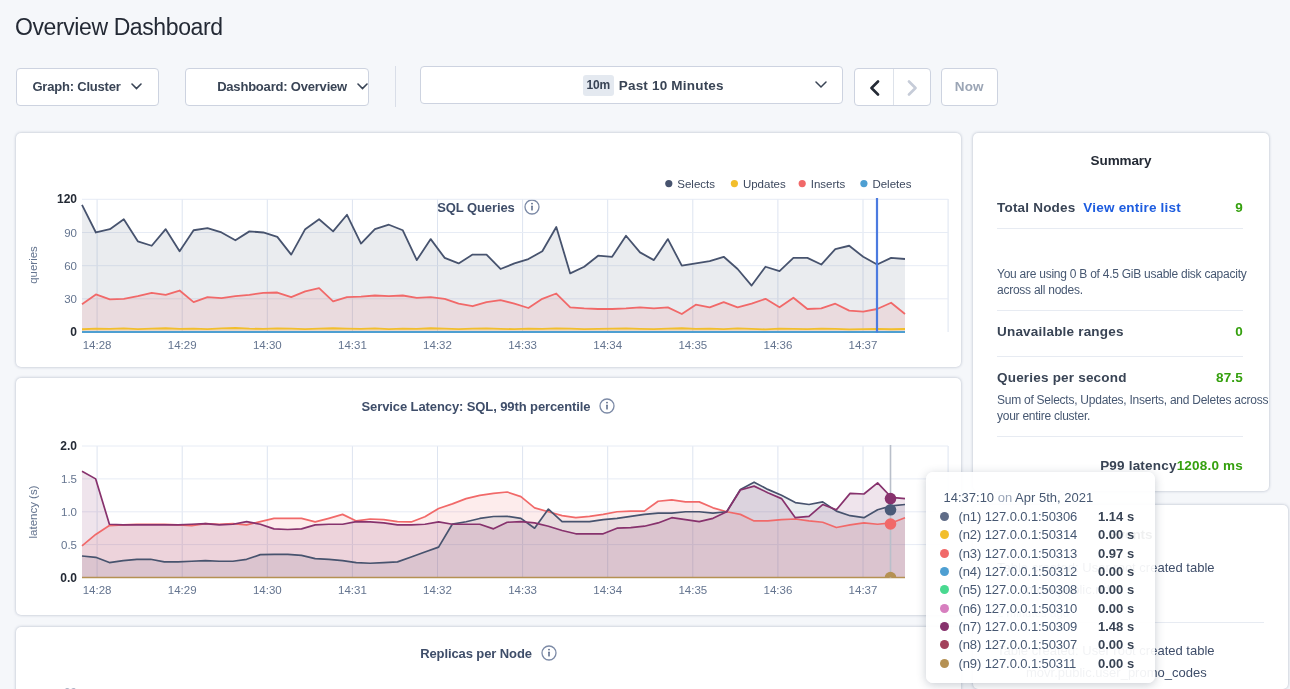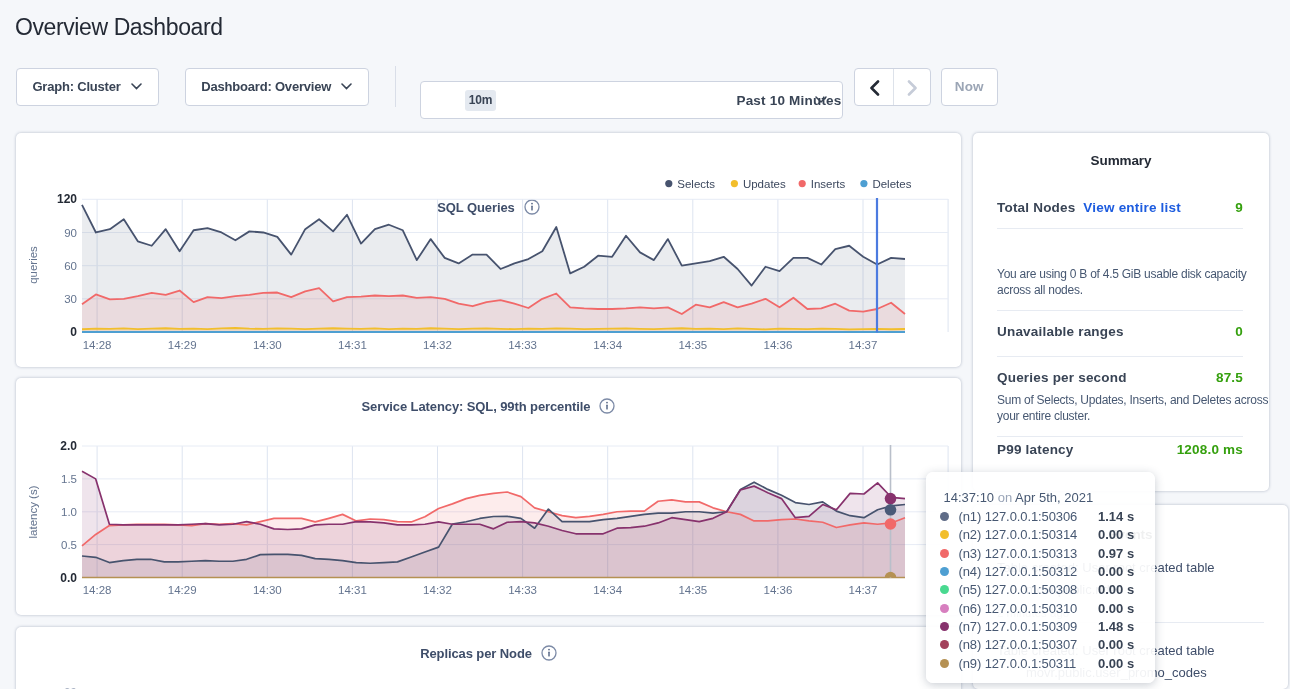--- a/index.html
+++ b/index.html
@@ -24,25 +24,25 @@
 .tlab { width:122.5px; letter-spacing:-0.1px; }
 .tval { font-weight:bold; color:#394455; margin-left:17px; }
 .ev { position:absolute; left:24px; width:270px; font-size:13px; color:#3e4d69; line-height:22.5px; }
 </style></head>
 <body>
 <div class="abs" style="left:15px;top:14px;font-size:23px;letter-spacing:-0.4px;color:#242a35;">Overview Dashboard</div>
 
 <div class="ctl" style="left:15.5px;top:67.5px;width:143px;">Graph: Cluster<svg width="11" height="7" viewBox="0 0 11 7" style="margin-left:10px">
       <path d="M1 1 L5.5 5.5 L10 1" fill="none" stroke="#394455" stroke-width="1.6" stroke-linecap="round"></path>
     </svg></div>
-<div class="ctl" style="left:184.5px;top:67.5px;width:184.5px;">Dashboard: Overview<svg width="11" height="7" viewBox="0 0 11 7" style="margin-left:10px">
+<div class="ctl" style="left:184.5px;top:67.5px;width:184.5px;justify-content:flex-end;">Dashboard: Overview<svg width="11" height="7" viewBox="0 0 11 7" style="margin-left:10px">
       <path d="M1 1 L5.5 5.5 L10 1" fill="none" stroke="#394455" stroke-width="1.6" stroke-linecap="round"></path>
     </svg></div>
 <div class="abs" style="left:394.5px;top:66px;width:1px;height:41px;background:#d9dee8;"></div>
-<div class="ctl" style="left:420px;top:81px;width:422.5px;justify-content:space-between;padding-left:36px;">
+<div class="ctl" style="left:420px;top:66px;width:422.5px;justify-content:center;padding-left:36px;">
   <span style="display:inline-flex;align-items:center;justify-content:center;background:#e4e9f0;border-radius:3px;width:31px;height:21px;margin-left:8px;font-size:12px;">10m</span>
   <span style="margin-left:5px;font-size:13.5px;letter-spacing:0.2px;">Past 10 Minutes</span>
   <svg width="12" height="8" viewBox="0 0 12 8" style="position:absolute;right:15px;">
       <path d="M1 1 L6 6 L11 1" fill="none" stroke="#394455" stroke-width="1.5" stroke-linecap="round"></path>
     </svg>
 </div>
 <div class="abs" style="left:853.5px;top:67.5px;width:77px;height:38px;background:#fff;border:1px solid #cdd3e0;border-radius:4px;">
   <div class="abs" style="left:38px;top:0;width:1px;height:36px;background:#dde2ea;"></div>
   <svg width="11" height="16" viewBox="0 0 11 16" style="position:absolute;left:14px;top:11px;">
       <path d="M9 1.5 L2.5 8 L9 14.5" fill="none" stroke="#242a35" stroke-width="2.6" stroke-linecap="round" stroke-linejoin="round"></path>
@@ -187,21 +187,21 @@
       <span>Unavailable ranges</span>
       <span class="green">0</span>
     </div>
   <div class="sdiv" style="top:222.5px;"></div>
   <div class="srow" style="top:237px;">
       <span>Queries per second</span>
       <span class="green">87.5</span>
     </div>
   <div class="spar" style="top:258.5px;">Sum of Selects, Updates, Inserts, and Deletes across<br>your entire cluster.</div>
   <div class="sdiv" style="top:302.8px;"></div>
-  <div class="srow" style="top:309px;">
+  <div class="srow" style="top:325px;justify-content:flex-end;">
       <span>P99 latency</span>
       <span class="green">1208.0 ms</span>
     </div>
 </div>
 
 <div class="card" style="left:973px;top:505px;width:315px;height:184px;">
   <div class="chart-title" style="top:22px;color:#242a35;font-size:13.5px;">Events</div>
   <div class="ev" style="top:51.5px;">Table created: User root created table<br><span style="margin-left:29px;">movr.public.rides</span></div>
   <div class="ev" style="top:97px;font-size:11.5px;color:#8d99ad;">2 minutes ago</div>
   <div class="sdiv" style="top:116.5px;left:24px;right:24px;"></div>

